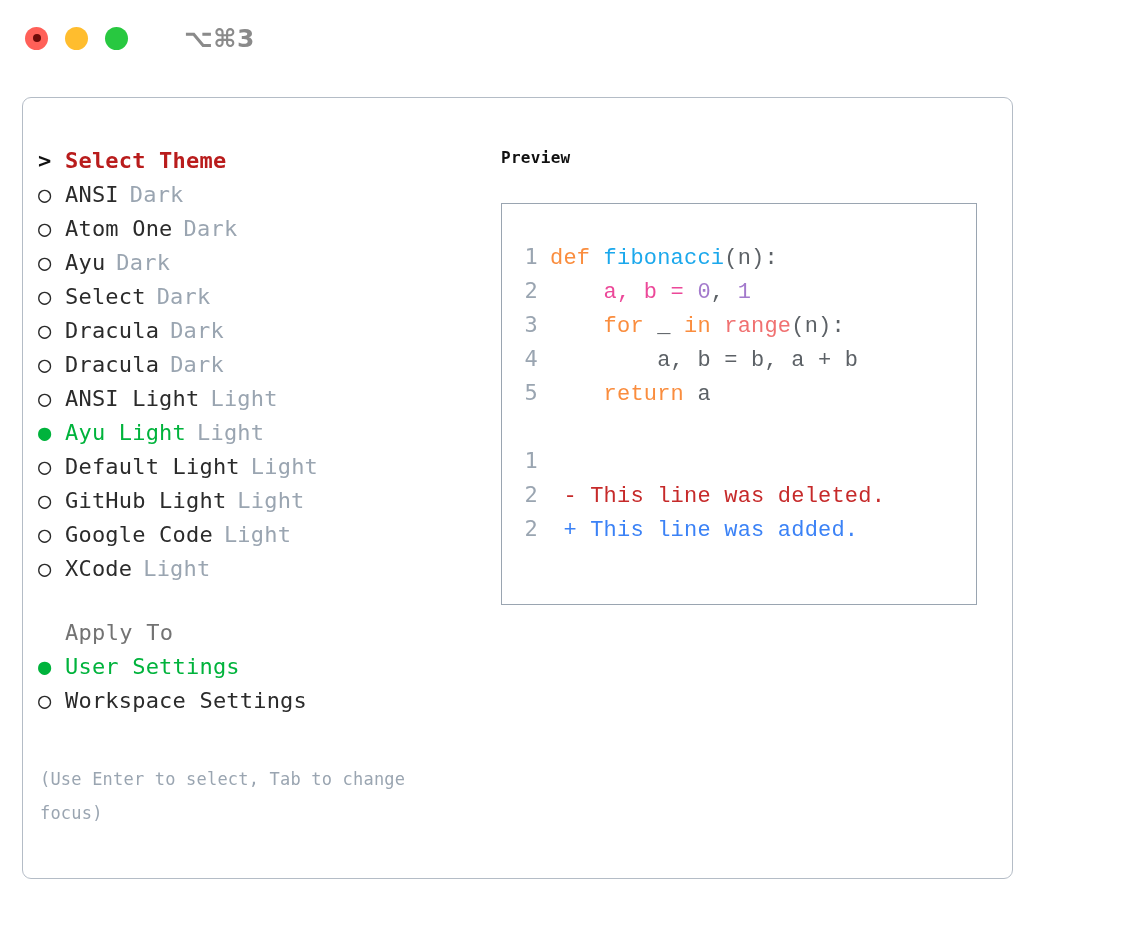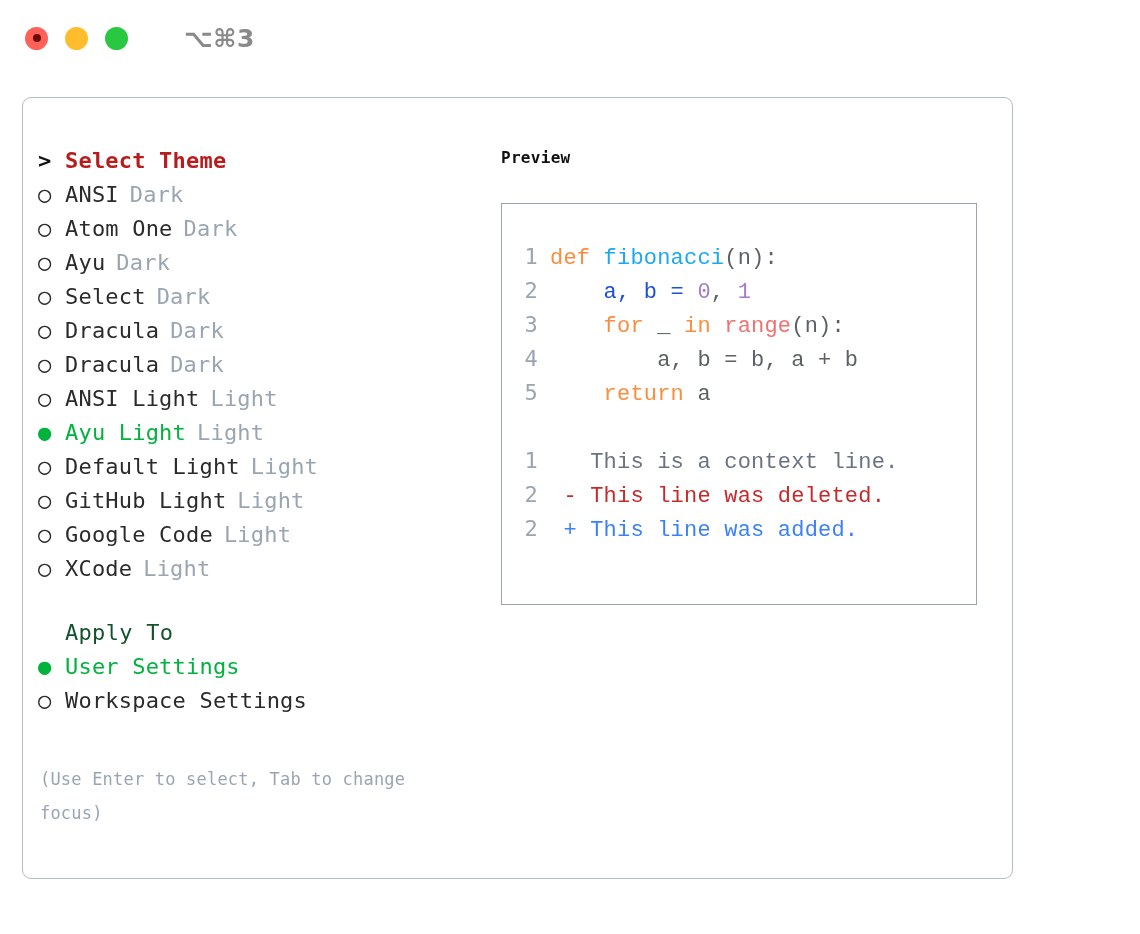--- a/index.html
+++ b/index.html
@@ -119,21 +119,21 @@
   }
   .list-row.selected .item-name { color: #00b33c; }
   .item-tag {
     color: #9aa5b1;
     margin-left: 11px;
     letter-spacing: 0.2px;
   }
 
   #apply-to-block { margin-top: 30px; }
   .section-label {
-    color: #14532d;
+    color: #737373;
     letter-spacing: 0.3px;
   }
 
   #hint {
     margin-top: 40px;
     margin-left: 2px;
     width: 405px;
     font-size: 17px;
     line-height: 34px;
     color: #9aa5b1;
@@ -233,28 +233,28 @@
       </div>
 
       <div id="hint">(Use Enter to select, Tab to change focus)</div>
     </div>
 
     <div id="right-col">
       <div id="preview-title">Preview</div>
       <div id="code-box">
         <div id="code-lines">
             <div class="code-line"><span class="ln">1</span><span class="code-text"><span class="tok" style="color: rgb(250, 141, 62);">def </span><span class="tok" style="color: rgb(27, 168, 236);">fibonacci</span><span class="tok" style="color: rgb(92, 97, 102);">(n):</span></span></div>
-            <div class="code-line"><span class="ln">2</span><span class="code-text"><span class="tok" style="color: #1d4ed8;">    a, b = </span><span class="tok" style="color: rgb(163, 122, 204);">0</span><span class="tok" style="color: rgb(92, 97, 102);">, </span><span class="tok" style="color: rgb(163, 122, 204);">1</span></span></div>
+            <div class="code-line"><span class="ln">2</span><span class="code-text"><span class="tok" style="color: #ec4899;">    a, b = </span><span class="tok" style="color: rgb(163, 122, 204);">0</span><span class="tok" style="color: rgb(92, 97, 102);">, </span><span class="tok" style="color: rgb(163, 122, 204);">1</span></span></div>
             <div class="code-line"><span class="ln">3</span><span class="code-text"><span class="tok" style="color: rgb(92, 97, 102);">    </span><span class="tok" style="color: rgb(250, 141, 62);">for</span><span class="tok" style="color: rgb(92, 97, 102);"> _ </span><span class="tok" style="color: rgb(250, 141, 62);">in</span><span class="tok" style="color: rgb(92, 97, 102);"> </span><span class="tok" style="color: rgb(240, 113, 113);">range</span><span class="tok" style="color: rgb(92, 97, 102);">(n):</span></span></div>
             <div class="code-line"><span class="ln">4</span><span class="code-text"><span class="tok" style="color: rgb(92, 97, 102);">        a, b = b, a + b</span></span></div>
             <div class="code-line"><span class="ln">5</span><span class="code-text"><span class="tok" style="color: rgb(92, 97, 102);">    </span><span class="tok" style="color: rgb(250, 141, 62);">return</span><span class="tok" style="color: rgb(92, 97, 102);"> a</span></span></div>
           </div>
         <div class="spacer-line"></div>
         <div id="diff-lines">
-            <div class="code-line"><span class="ln">1</span><span class="code-text"><span class="tok" style="color: rgb(107, 114, 128);">   This is a context line.</span></span></div>
+            <div class="code-line"><span class="ln">1</span></div>
             <div class="code-line"><span class="ln">2</span><span class="code-text"><span class="tok" style="color: rgb(198, 42, 42);"> - This line was deleted.</span></span></div>
             <div class="code-line"><span class="ln">2</span><span class="code-text"><span class="tok" style="color: #3b82f6;"> + This line was added.</span></span></div>
           </div>
       </div>
     </div>
 
   </div>
 </div>
 
 </body></html>

